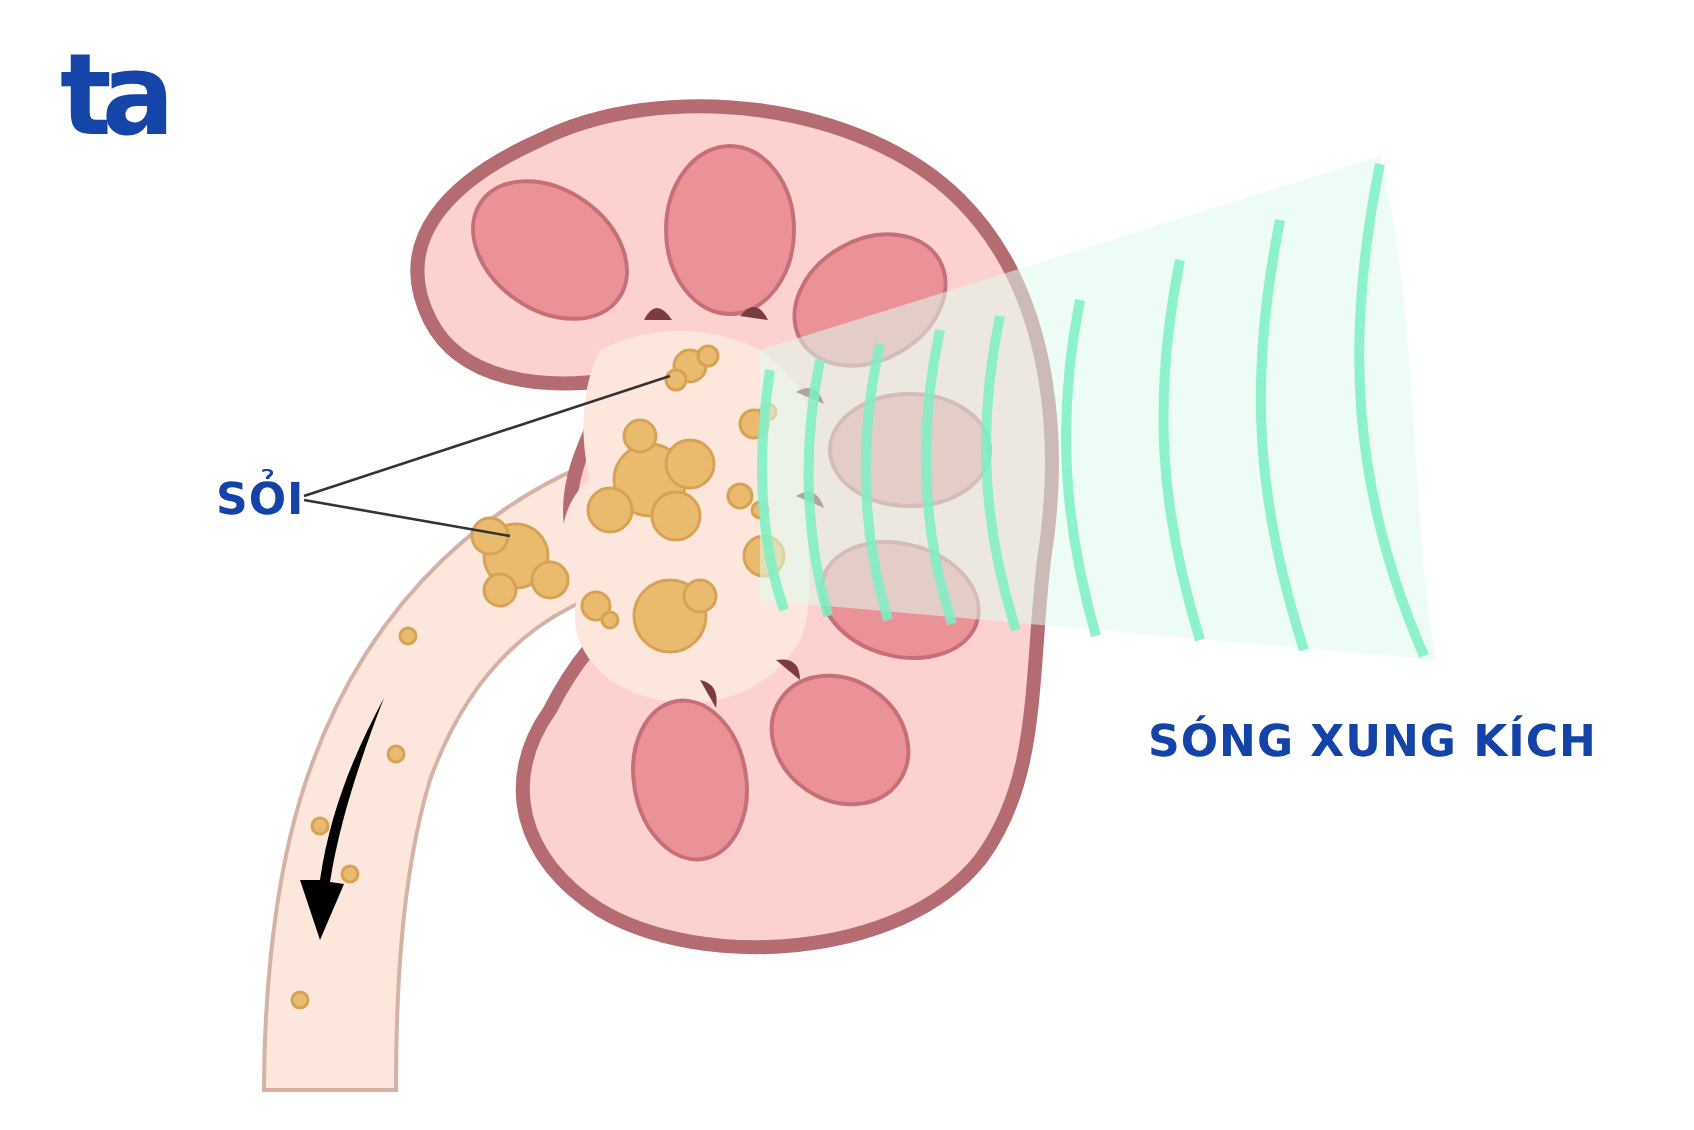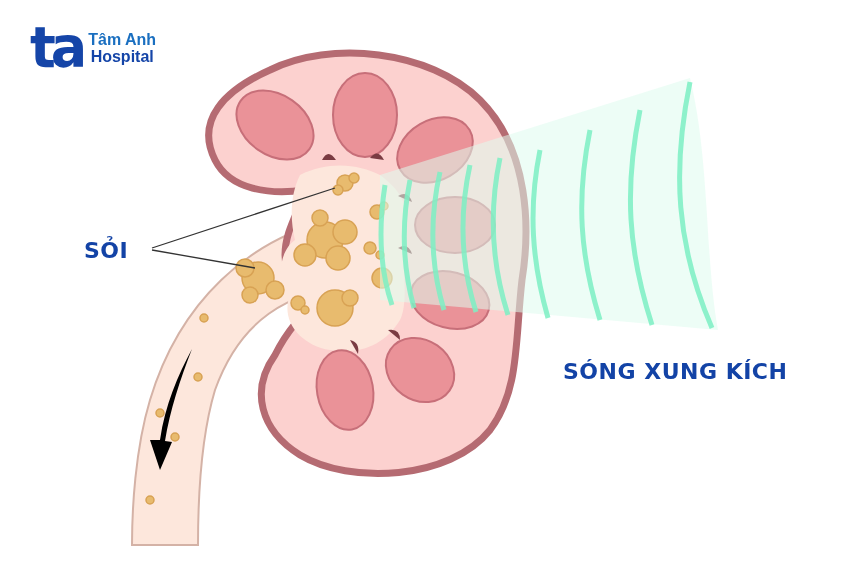--- a/index.html
+++ b/index.html
@@ -2,23 +2,23 @@
 <html><head>
 <meta charset="utf-8">
 <style>
   html,body{margin:0;padding:0;background:#ffffff;}
   body{width:847px;height:565px;position:relative;overflow:hidden;font-family:"DejaVu Sans","Liberation Sans",sans-serif;}
   #scene{position:absolute;left:0;top:0;}
   .logo{position:absolute;left:30px;top:28px;display:flex;align-items:center;text-align:center;}
   .logo-mark{font-family:"DejaVu Sans",sans-serif;font-weight:bold;font-size:54px;letter-spacing:-5px;line-height:40px;color:#1545a8;margin-right:6px;transform:scaleY(1.05);}
   .logo-text{display:flex;flex-direction:column;line-height:17px;font-weight:bold;font-size:16px;color:#1545a8;font-family:"Liberation Sans",sans-serif;}
   .logo-text .l1{color:#1a6fc0;}
-  .label{position:absolute;font-family:"DejaVu Sans",sans-serif;font-weight:bold;color:#1343a6;letter-spacing:0.5px;}
+  .label{position:absolute;font-family:"DejaVu Sans",sans-serif;font-weight:bold;color:#1343a6;letter-spacing:0.5px;margin-left:24px;}
   .label-soi{left:84px;top:238px;font-size:22px;}
-  .label-song{left:563px;top:359px;font-size:22px;}
+  .label-song{left:550px;top:359px;font-size:22px;}
 </style>
 </head>
 <body>
 
 <svg id="scene" width="847" height="565" viewBox="0 0 847 565">
 
   <path d="M330,220 C250,240 180,300 150,400 C135,450 132,510 132,545 L198,545 C198,500 200,440 215,390 C240,320 290,290 345,290 Z" fill="#fde7dc" stroke="#d4b2a6" stroke-width="2"></path>
 
   <path d="M270,70 C330,40 430,50 480,100 C530,150 530,230 522,280 C515,340 520,390 490,430 C450,480 350,485 300,455 C260,430 250,390 275,355 C285,335 300,315 320,300 C300,295 285,280 285,255 C285,230 300,210 305,190 C270,195 230,190 215,160 C195,120 225,90 270,70 Z" fill="#fcd1cf" stroke="#b56b72" stroke-width="7"></path>
 
@@ -89,20 +89,16 @@
       <path d="M540,150 C528,210 532,262 548,318"></path>
       <path d="M590,130 C576,200 580,255 600,320"></path>
       <path d="M640,110 C624,190 628,250 652,325"></path>
       <path d="M690,82 C672,170 676,245 712,328"></path>
     </g>
   </g>
 </svg>
 
 <div class="logo">
   <span class="logo-mark">ta</span>
-  <span class="logo-text">
-    <span class="l1">Tâm Anh</span>
-    <span class="l2">Hospital</span>
-  </span>
 </div>
 
 <div class="label label-soi">SỎI</div>
 <div class="label label-song">SÓNG XUNG KÍCH</div>
 
 </body></html>

